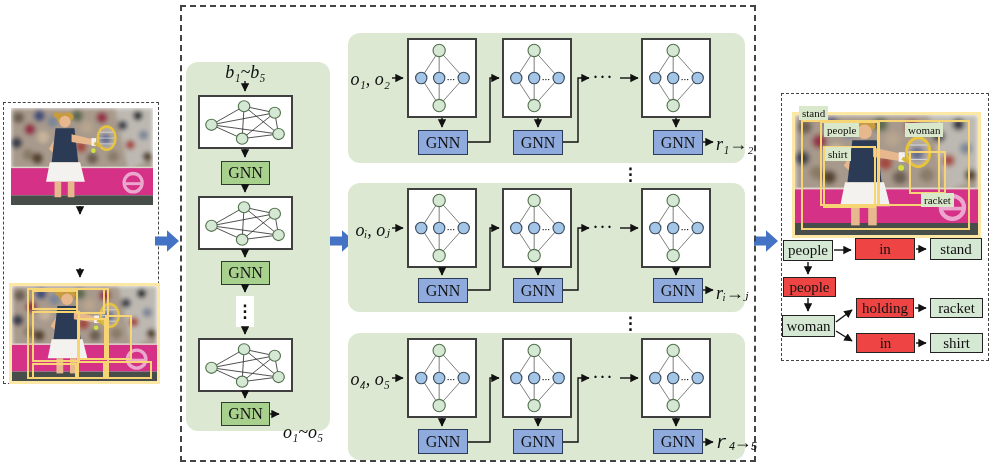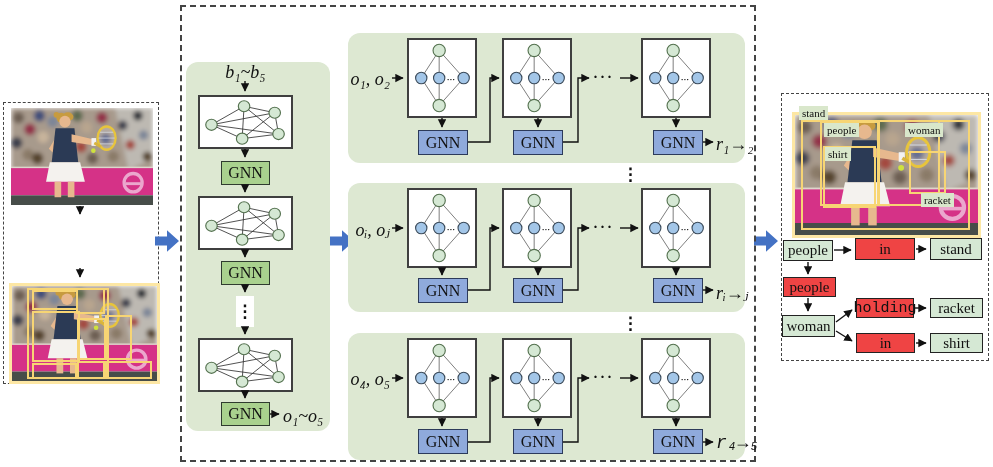--- a/index.html
+++ b/index.html
@@ -260,21 +260,21 @@
           <circle cx="46" cy="10" r="6"></circle>
           <circle cx="78" cy="17" r="6"></circle>
       <circle cx="82" cy="40" r="6"></circle>
           <circle cx="44" cy="45" r="6"></circle>
     </g>
   </svg>
 </div>
   <div class="gnn gnn-green" style="left:221px;top:402px;width:49px;height:24px;">
       <span>GNN</span>
     </div>
-  <div class="math" style="position:absolute;left:283px;top:406px;">o₁~o₅</div>
+  <div class="math" style="position:absolute;left:283px;top:422px;">o₁~o₅</div>
 
   <div class="panel-green" style="left:348px;top:33px;width:397px;height:130px;"></div>
   <div class="row-in math" style="left:344px;top:69px;font-family:Liberation Serif, serif;">o₁, o₂</div>
   <div class="white-box graph-slot" style="left:407px;top:38px;width:70px;height:80px;">
   <svg viewBox="0 0 70 80" preserveAspectRatio="none">
     <g stroke="#777" stroke-width="1">
       <line x1="32" y1="11" x2="13" y2="40"></line>
           <line x1="32" y1="11" x2="32" y2="40"></line>
           <line x1="32" y1="11" x2="58" y2="40"></line>
       <line x1="32" y1="69" x2="13" y2="40"></line>
@@ -574,21 +574,21 @@
     </div>
   <div class="sg-box sg-green" style="left:930px;top:238px;width:52px;height:22px;">
       <span>stand</span>
     </div>
   <div class="sg-box sg-blue" style="left:783px;top:277px;width:53px;height:20px;">
       <span>people</span>
     </div>
   <div class="sg-box sg-green" style="left:782px;top:315px;width:53px;height:22px;">
       <span>woman</span>
     </div>
-  <div class="sg-box sg-blue" style="left:856px;top:298px;width:58px;height:20px;font-family:Liberation Mono, monospace;">
+  <div class="sg-box sg-blue" style="left:856px;top:298px;width:58px;height:20px;">
       <span>holding</span>
     </div>
   <div class="sg-box sg-green" style="left:930px;top:298px;width:53px;height:20px;">
       <span>racket</span>
     </div>
   <div class="sg-box sg-blue" style="left:856px;top:333px;width:59px;height:20px;">
       <span>in</span>
     </div>
   <div class="sg-box sg-green" style="left:930px;top:333px;width:53px;height:20px;">
       <span>shirt</span>

